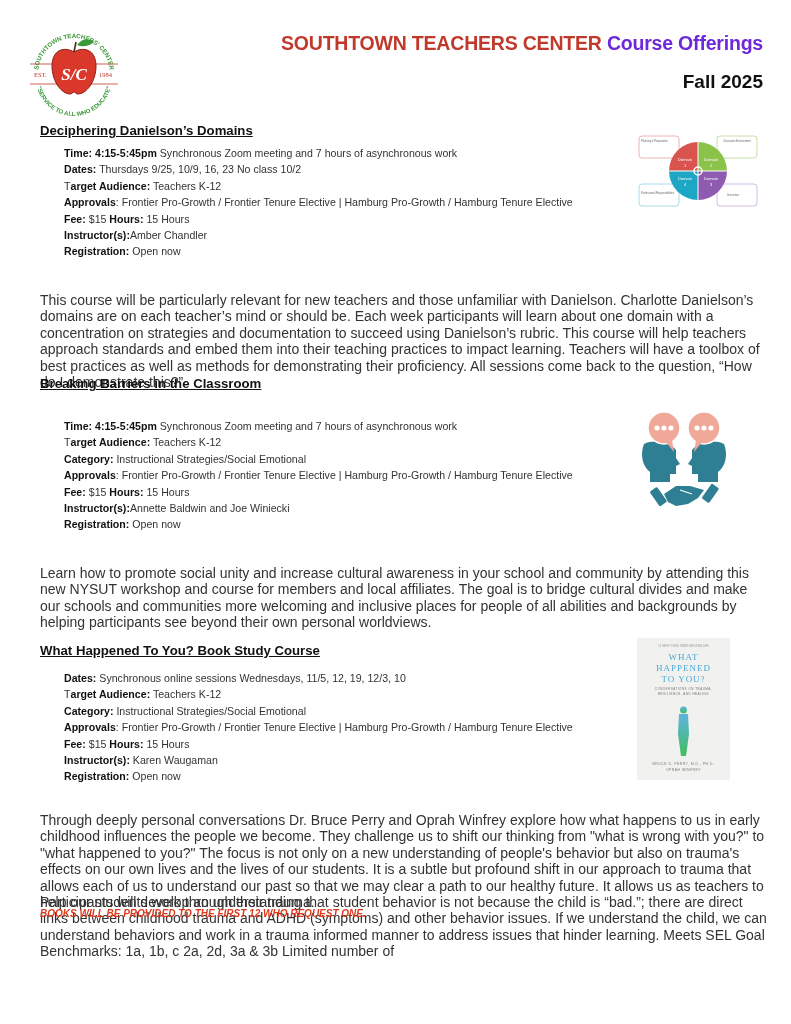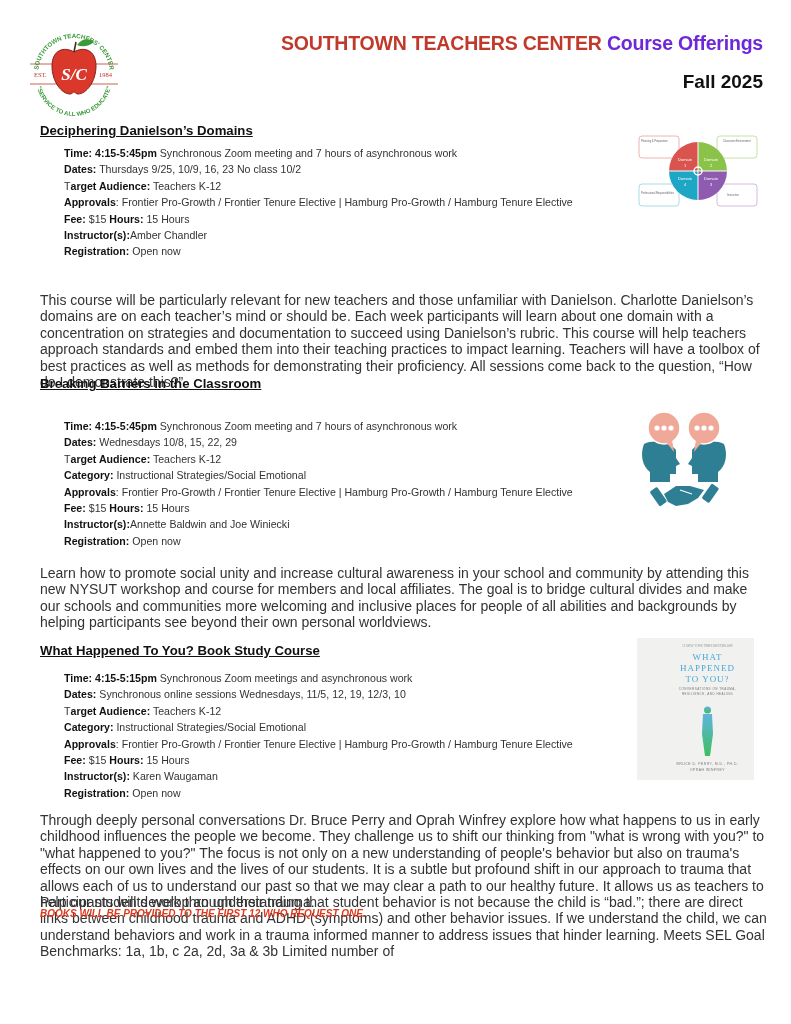--- a/index.html
+++ b/index.html
@@ -84,21 +84,20 @@
     <text x="48" y="52" font-size="4" fill="#fff" text-anchor="middle">4</text>
     <text x="74" y="46" font-size="4" fill="#fff" text-anchor="middle">Domain</text>
     <text x="74" y="52" font-size="4" fill="#fff" text-anchor="middle">3</text>
   </svg>
 </div>
 <div class="abs desc" style="top:292px;">This course will be particularly relevant for new teachers and those unfamiliar with Danielson. Charlotte Danielson’s domains are on each teacher’s mind or should be. Each week participants will learn about one domain with a concentration on strategies and documentation to succeed using Danielson’s rubric. This course will help teachers approach standards and embed them into their teaching practices to impact learning. Teachers will have a toolbox of best practices as well as methods for demonstrating their proficiency. All sessions come back to the question, “How do I demonstrate this?”</div>
 
 <div class="abs course-title" style="top:376px;">Breaking Barriers in the Classroom</div>
 <div class="abs meta" style="top:418px;">
   <div><b>Time:</b> <b>4:15-5:45pm</b><span> Synchronous Zoom meeting and 7 hours of asynchronous work</span></div>
-  <div><b>Dates:</b><span> Wednesdays 10/8, 15, 22, 29</span></div>
   <div><span>T</span><b>arget Audience</b><b>:</b><span> Teachers K-12</span></div>
   <div><b>Category:</b><span> Instructional Strategies/Social Emotional</span></div>
   <div><b>Approvals</b><span>: Frontier Pro-Growth / Frontier Tenure Elective  | Hamburg Pro-Growth / Hamburg Tenure Elective</span></div>
   <div><b>Fee:</b><span> $15  </span><b>Hours:</b><span> 15 Hours</span></div>
   <div><b>Instructor(s):</b><span>Annette Baldwin and Joe Winiecki</span></div>
   <div><b>Registration:</b><span> Open now</span></div>
 </div>
 <div class="abs" style="left:636px; top:410px; width:96px; height:100px;">
   <svg width="96" height="100" viewBox="0 0 96 100">
 
@@ -120,30 +119,29 @@
     <rect x="18" y="78" width="9" height="18" rx="1.5" transform="rotate(-35 22 87)" fill="#2e7f93"></rect>
     <rect x="70" y="74" width="9" height="18" rx="1.5" transform="rotate(35 74 83)" fill="#2e7f93"></rect>
     <path d="M28 84 L40 76 L54 76 L68 80 L62 88 L52 94 L40 96 L32 92 Z" fill="#2e7f93"></path>
     <path d="M44 80 L56 84" stroke="#fff" stroke-width="1.2"></path>
   </svg>
 </div>
 <div class="abs desc" style="top:565px;">Learn how to promote social unity and increase cultural awareness in your school and community by attending this new NYSUT workshop and course for members and local affiliates. The goal is to bridge cultural divides and make our schools and communities more welcoming and inclusive places for people of all abilities and backgrounds by helping participants see beyond their own personal worldviews.</div>
 
 <div class="abs course-title" style="top:643px;">What Happened To You?  Book Study Course</div>
 <div class="abs meta" style="top:670px;">
-  <div><b>Time:</b> <b>4:15-5:15pm</b><span>  Synchronous Zoom meetings and asynchronous work</span></div>
   <div><b>Dates:</b><span> Synchronous online sessions Wednesdays, 11/5, 12, 19, 12/3, 10</span></div>
   <div><span>T</span><b>arget Audience</b><b>:</b><span> Teachers K-12</span></div>
   <div><b>Category:</b><span> Instructional Strategies/Social Emotional</span></div>
   <div><b>Approvals</b><span>: Frontier Pro-Growth / Frontier Tenure Elective  | Hamburg Pro-Growth / Hamburg Tenure Elective</span></div>
   <div><b>Fee:</b><span> $15   </span><b>Hours:</b><span> 15 Hours</span></div>
   <div><b>Instructor(s):</b><span> Karen Waugaman</span></div>
   <div><b>Registration:</b><span> Open now</span></div>
 </div>
-<div class="abs" style="left:637px; top:638px; width:93px; height:142px; background:#f1f1ef;padding-left:24px;">
+<div class="abs" style="left:637px; top:638px; width:93px; height:142px; background:#f1f1ef;">
   <svg width="93" height="142" viewBox="0 0 93 142">
     <text x="46.5" y="9" font-size="3" fill="#999" text-anchor="middle" font-family="Liberation Sans, sans-serif">#1 NEW YORK TIMES BESTSELLER</text>
     <text x="46.5" y="22" font-size="9" fill="#4aa8d8" text-anchor="middle" letter-spacing="1" font-family="Liberation Serif, serif">WHAT</text>
     <text x="46.5" y="33" font-size="9" fill="#4aa8d8" text-anchor="middle" letter-spacing="1" font-family="Liberation Serif, serif">HAPPENED</text>
     <text x="46.5" y="44" font-size="9" fill="#4aa8d8" text-anchor="middle" letter-spacing="1" font-family="Liberation Serif, serif">TO YOU?</text>
     <text x="46.5" y="52" font-size="3" fill="#777" text-anchor="middle" letter-spacing="0.5" font-family="Liberation Sans, sans-serif">CONVERSATIONS ON TRAUMA,</text>
     <text x="46.5" y="57" font-size="3" fill="#777" text-anchor="middle" letter-spacing="0.5" font-family="Liberation Sans, sans-serif">RESILIENCE, AND HEALING</text>
     <defs>
       <linearGradient id="fig" x1="0" y1="0" x2="0" y2="1">
         <stop offset="0" stop-color="#5fb3e0"></stop>

